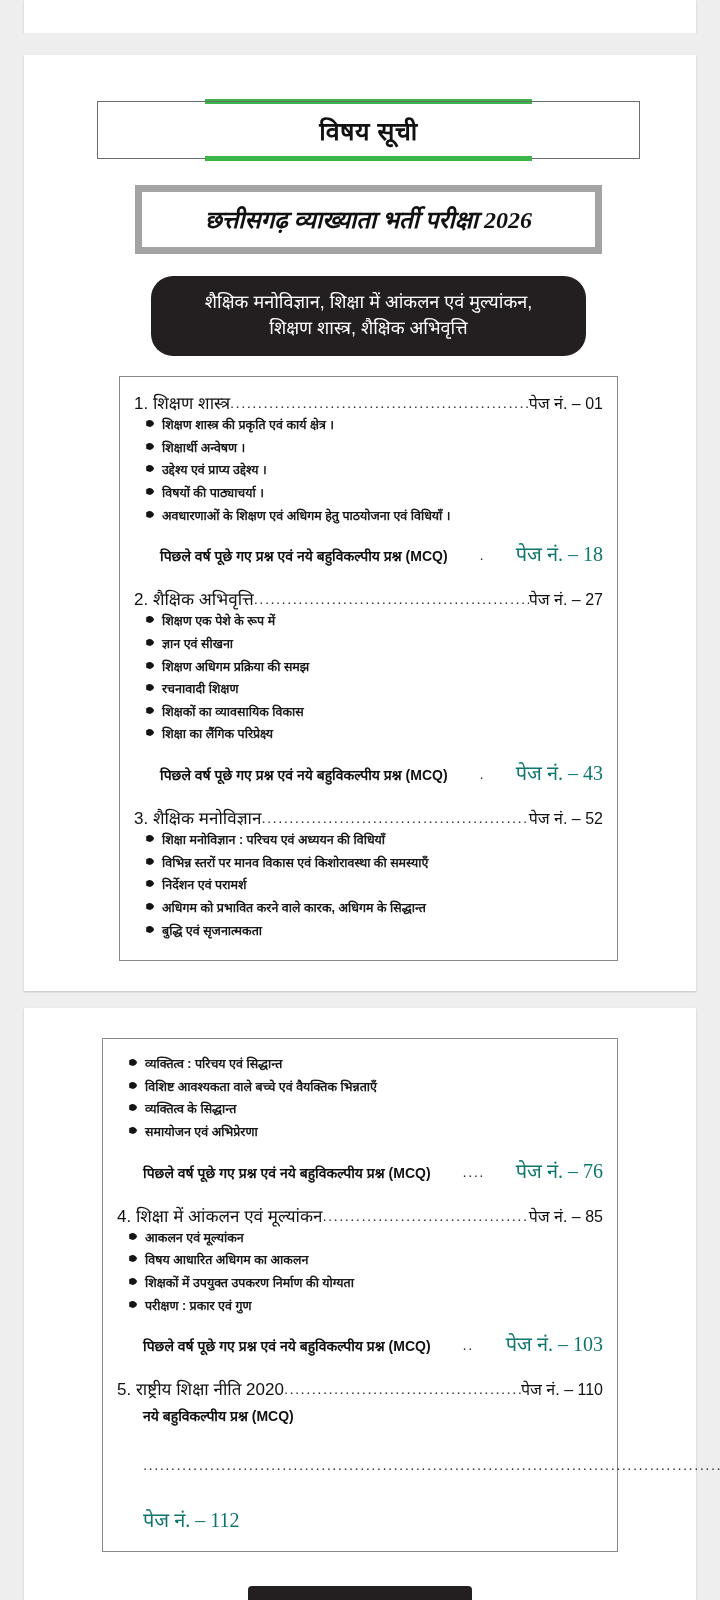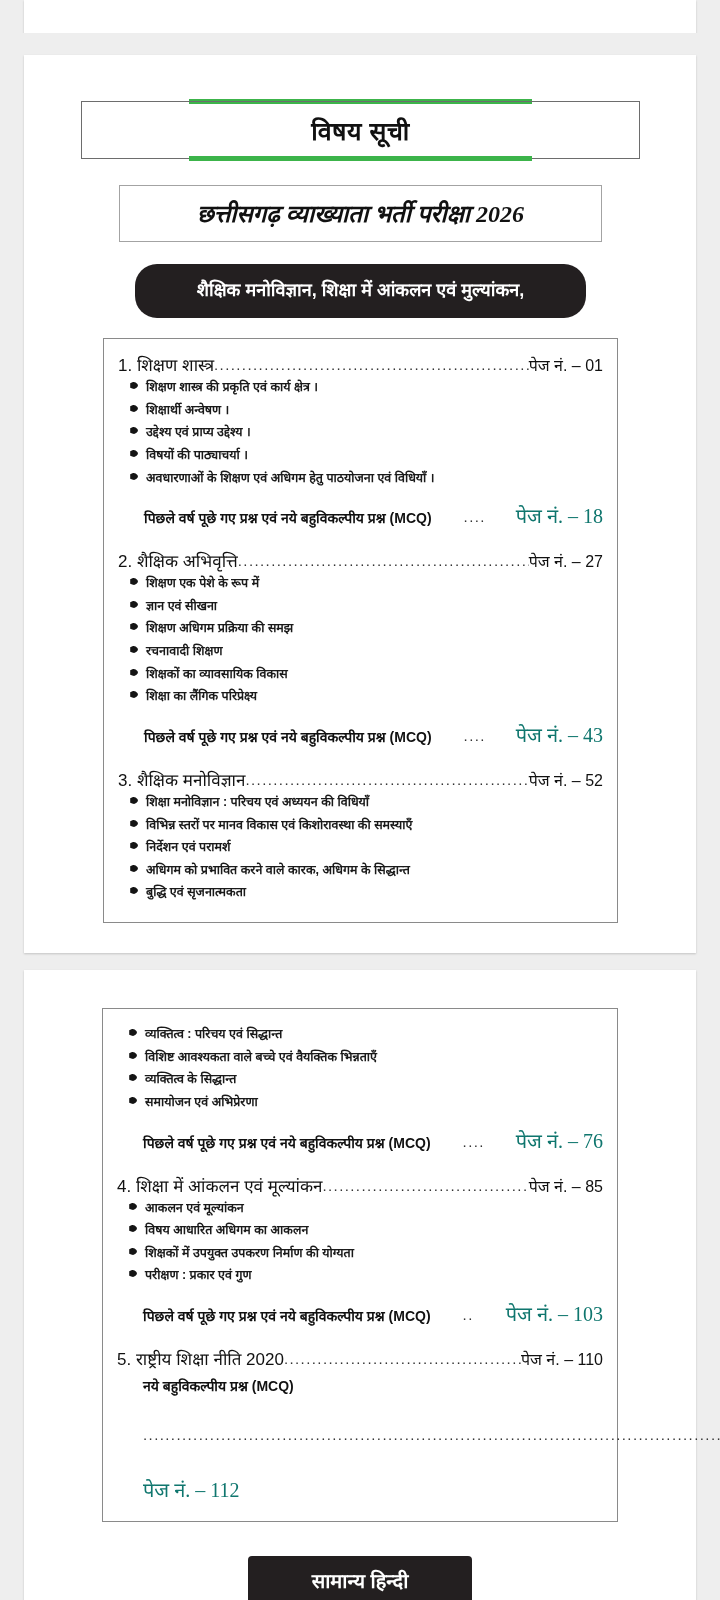--- a/index.html
+++ b/index.html
@@ -24,21 +24,21 @@
     margin: 0 auto;
     width: 672px;
     position: relative;
     box-shadow: 0 1px 2px rgba(0,0,0,0.18);
   }
   .page-top-stub { height: 33px; width: 672px; margin: 0 auto; background:#fff;
      box-shadow: 0 1px 2px rgba(0,0,0,0.18); }
   .gap { height: 22px; background: #eeeeee; }
   .gap-sm { height: 17px; background: #eeeeee; }
 
-  .page-1 { padding: 46px 0 30px 1px; }
+  .page-1 { padding: 46px 0 30px 17px; }
   .page-2 { padding: 26px 0 8px 0; }
 
   
   .title-box-wrap { position: relative; margin: 0 56px; }
   .title-box {
     border: 1px solid #6d6d6d;
     height: 58px;
     display: flex;
     align-items: center;
     justify-content: center;
@@ -57,21 +57,21 @@
     right: 108px;
     height: 5px;
     background: #3cb44a;
   }
   .green-rule.top { top: -2px; }
   .green-rule.bottom { bottom: -2px; }
 
   
   .exam-box {
     margin: 26px 94px 0 94px;
-    border: 1px solid #a3a3a3;
+    border: 7px solid #a3a3a3;
     padding: 10px 6px 12px 6px;
     text-align: center;
   }
   .exam-text {
     font-family: "Liberation Serif", "DejaVu Serif", serif;
     font-style: italic;
     font-weight: 700;
     font-size: 24px;
     color: #111;
   }
@@ -79,38 +79,38 @@
   
   .banner {
     margin: 22px 110px 0 110px;
     background: #231f20;
     color: #ffffff;
     border-radius: 22px;
     padding: 13px 18px 15px 18px;
     text-align: center;
     line-height: 1.45;
     font-size: 18px;
-    font-weight: 700;
+    font-weight: 400;
   }
   .banner-line { display: block; }
 
   .banner.small {
     margin: 34px 224px 0 224px;
     border-radius: 4px;
     padding: 11px 10px 13px 10px;
     font-size: 20px;
   }
 
   
   .toc-box {
     margin: 20px 78px 0 78px;
     border: 1px solid #8a8a8a;
     padding: 12px 14px 14px 14px;
   }
-  .toc-box.cont { margin-top: 12px; padding-top: 14px; }
+  .toc-box.cont { margin-top: 4px; padding-top: 14px; }
   .toc-box.stub  { border-bottom: none; padding-bottom: 0; }
 
   
   .ch-row {
     display: flex;
     align-items: baseline;
     width: 100%;
     font-size: 17px;
     font-weight: 400;
     color: #111;
@@ -191,20 +191,21 @@
       </div>
       <div class="green-rule bottom"></div>
     </div>
 
     <div class="exam-box">
       <span class="exam-text">छत्तीसगढ़ व्याख्याता भर्ती परीक्षा 2026</span>
     </div>
 
     <div class="banner">
       <span class="banner-line">शैक्षिक मनोविज्ञान, शिक्षा में आंकलन एवं मुल्यांकन,</span>
+      <span class="banner-line">शिक्षण शास्त्र, शैक्षिक अभिवृत्ति</span>
     </div>
 
     <div class="toc-box">
 
       <div class="ch-row">
         <span class="ch-title">1. शिक्षण शास्त्र</span>
         <span class="leader">........................................................................................................</span>
         <span class="ch-page">पेज नं. – 01</span>
       </div>
       <div class="bullets">

